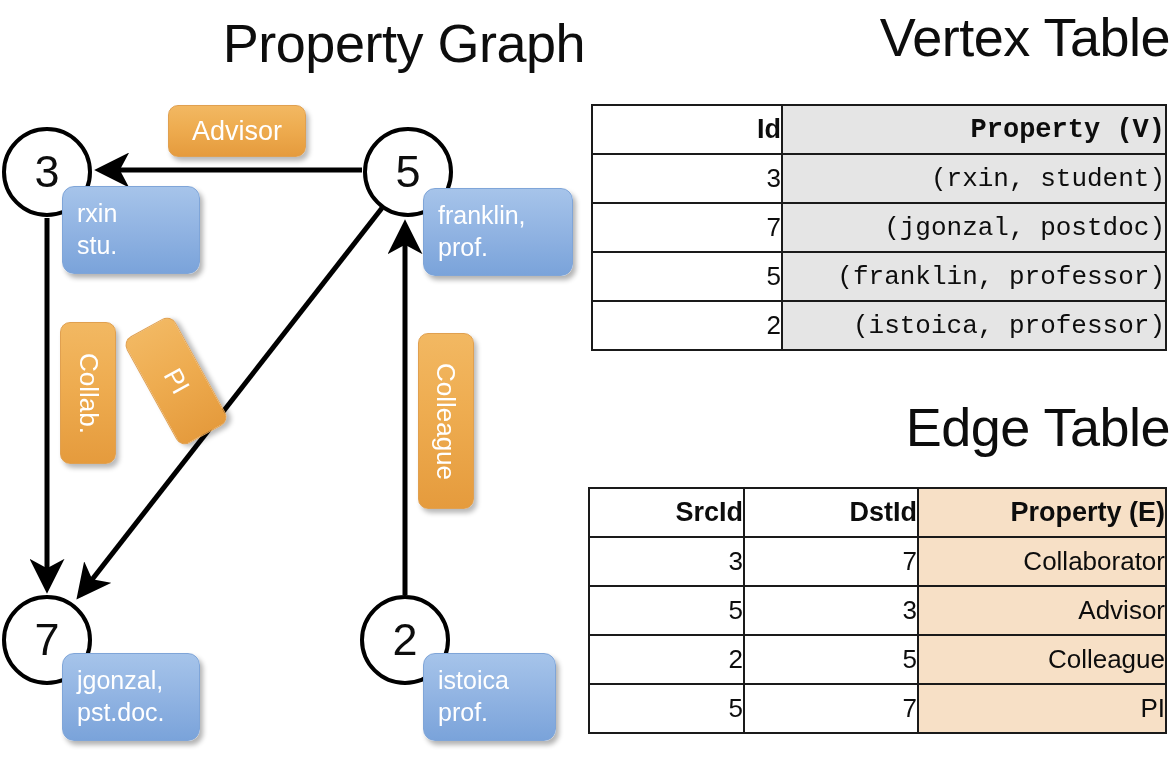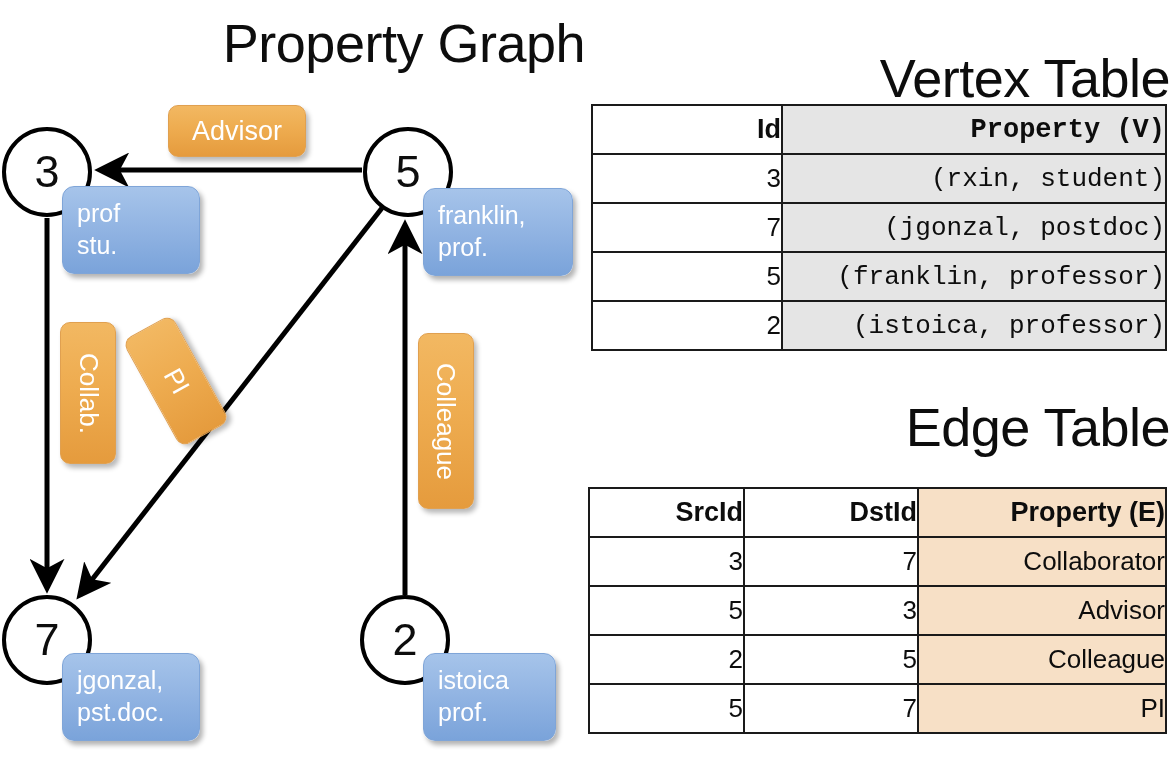--- a/index.html
+++ b/index.html
@@ -22,21 +22,21 @@
     font-family: "Liberation Sans", sans-serif;
     font-weight: 300;
     font-size: 54px;
     line-height: 1;
     letter-spacing: -0.5px;
     color: #0d0d0d;
     white-space: nowrap;
     text-align: right;
   }
   #title-property-graph { left: 0px;   top: 16px;  width: 585px; }
-  #title-vertex-table   { left: 585px; top: 10px;  width: 585px; margin-top: 41px; }
+  #title-vertex-table   { left: 585px; top: 10px;  width: 585px; }
   #title-edge-table     { left: 585px; top: 400px; width: 585px; }
 
   
   #graph-panel {
     position: absolute;
     left: 0; top: 0;
     width: 585px; height: 760px;
   }
   #graph-edges {
     position: absolute;
@@ -191,21 +191,21 @@
     <span>5</span>
   </div>
   <div class="graph-node" id="node-7">
     <span>7</span>
   </div>
   <div class="graph-node" id="node-2">
     <span>2</span>
   </div>
 
   <div class="prop-box" id="prop-rxin">
-    <div>prof</div>
+    <div>rxin</div>
     <div>stu.</div>
   </div>
   <div class="prop-box" id="prop-franklin">
     <div>franklin,</div>
     <div>prof.</div>
   </div>
   <div class="prop-box" id="prop-jgonzal">
     <div>jgonzal,</div>
     <div>pst.doc.</div>
   </div>

